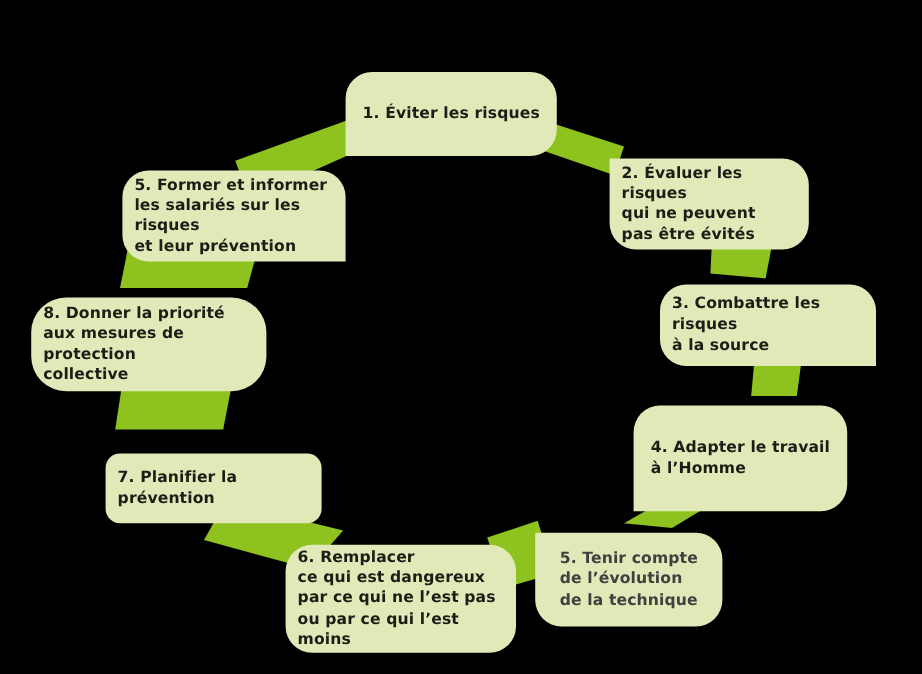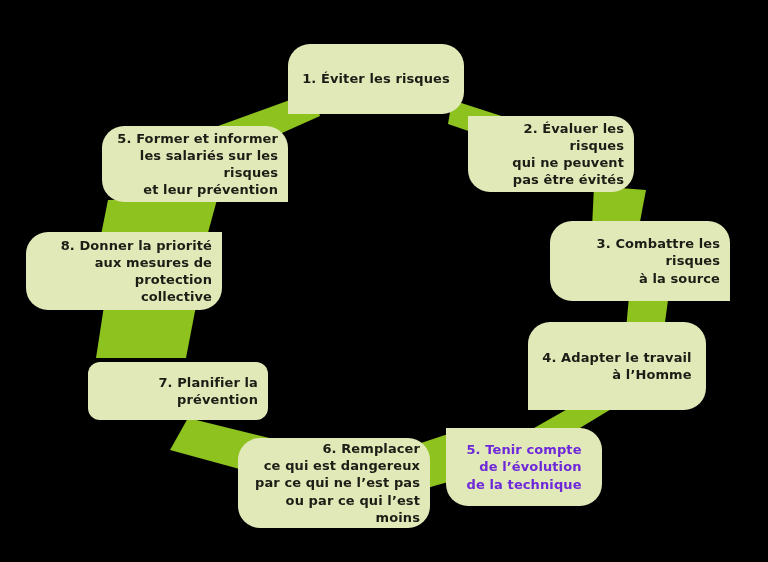--- a/index.html
+++ b/index.html
@@ -28,29 +28,30 @@
     width: 768px;
     height: 562px;
   }
   .step-box {
     position: absolute;
     box-sizing: border-box;
     background: #e2e9b9;
     display: flex;
     align-items: center;
     justify-content: center;
-    text-align: right;
+    text-align: left;
     color: #1d1d16;
     font-family: "DejaVu Sans", sans-serif;
     font-weight: bold;
     font-size: 13px;
     line-height: 1.32;
     letter-spacing: 0.1px;
     padding: 6px 10px;
     z-index: 5;
+    margin-top: 16px;
   }
   .step-label {
     display: block;
     white-space: pre-line;
   }
   
   .r-tl { border-top-left-radius: 22px; }
   .r-tr { border-top-right-radius: 22px; }
   .r-bl { border-bottom-left-radius: 22px; }
   .r-br { border-bottom-right-radius: 22px; }
@@ -71,48 +72,48 @@
         <polygon points="188,418 286,442 258,474 170,450" fill="#8dc21f"></polygon>
         <polygon points="104,306 196,306 186,358 96,358" fill="#8dc21f"></polygon>
         <polygon points="108,200 218,196 206,240 100,240" fill="#8dc21f"></polygon>
       </g>
   </svg>
 
   <div id="boxes">
       <div class="step-box r-tl r-tr r-br" style="left: 288px; top: 44px; width: 176px; height: 70px; background: rgb(226, 233, 185); color: rgb(29, 29, 22);">
         <span class="step-label">1. Éviter les risques</span>
       </div>
-      <div class="step-box r-tr r-br r-bl" style="left: 468px; top: 116px; width: 166px; height: 76px; background: rgb(226, 233, 185); color: rgb(29, 29, 22);">
+      <div class="step-box r-tr r-br r-bl" style="left: 508px; top: 116px; width: 166px; height: 76px; background: rgb(226, 233, 185); color: rgb(29, 29, 22);">
         <span class="step-label">2. Évaluer les risques
 qui ne peuvent
 pas être évités</span>
       </div>
-      <div class="step-box r-tl r-tr r-bl" style="left: 550px; top: 221px; width: 180px; height: 80px; background: rgb(226, 233, 185); color: rgb(29, 29, 22);">
+      <div class="step-box r-tl r-tr r-bl" style="left: 550px; top: 221px; width: 180px; height: 68px; background: rgb(226, 233, 185); color: rgb(29, 29, 22);">
         <span class="step-label">3. Combattre les risques
 à la source</span>
       </div>
       <div class="step-box r-tl r-tr r-br" style="left: 528px; top: 322px; width: 178px; height: 88px; background: rgb(226, 233, 185); color: rgb(29, 29, 22);">
         <span class="step-label">4. Adapter le travail
 à l’Homme</span>
       </div>
-      <div class="step-box r-tr r-br r-bl" style="left: 446px; top: 428px; width: 156px; height: 78px; background: rgb(226, 233, 185); color: #6d28d9;">
+      <div class="step-box r-tr r-br r-bl" style="left: 446px; top: 428px; width: 156px; height: 78px; background: rgb(226, 233, 185); color: #404040;">
         <span class="step-label">5. Tenir compte
 de l’évolution
 de la technique</span>
       </div>
       <div class="step-box r-tl r-tr r-br r-bl" style="left: 238px; top: 438px; width: 192px; height: 90px; background: rgb(226, 233, 185); color: rgb(29, 29, 22);">
         <span class="step-label">6. Remplacer
 ce qui est dangereux
 par ce qui ne l’est pas
 ou par ce qui l’est moins</span>
       </div>
       <div class="step-box r-tl r-tr r-br" style="left: 88px; top: 362px; width: 180px; height: 58px; background: rgb(226, 233, 185); color: rgb(29, 29, 22); border-radius: 12px;">
         <span class="step-label">7. Planifier la prévention</span>
       </div>
-      <div class="step-box r-tl r-bl r-br" style="left: 26px; top: 232px; width: 196px; height: 78px; background: rgb(226, 233, 185); color: rgb(29, 29, 22);">
+      <div class="step-box r-tl r-bl r-br" style="left: 26px; top: 232px; width: 196px; height: 78px; background: rgb(226, 233, 185); color: rgb(29, 29, 22); border-radius: 29px;">
         <span class="step-label">8. Donner la priorité
 aux mesures de protection
 collective</span>
       </div>
       <div class="step-box r-tl r-tr r-bl" style="left: 102px; top: 126px; width: 186px; height: 76px; background: rgb(226, 233, 185); color: rgb(29, 29, 22);">
         <span class="step-label">5. Former et informer
 les salariés sur les risques
 et leur prévention</span>
       </div>
     </div>

